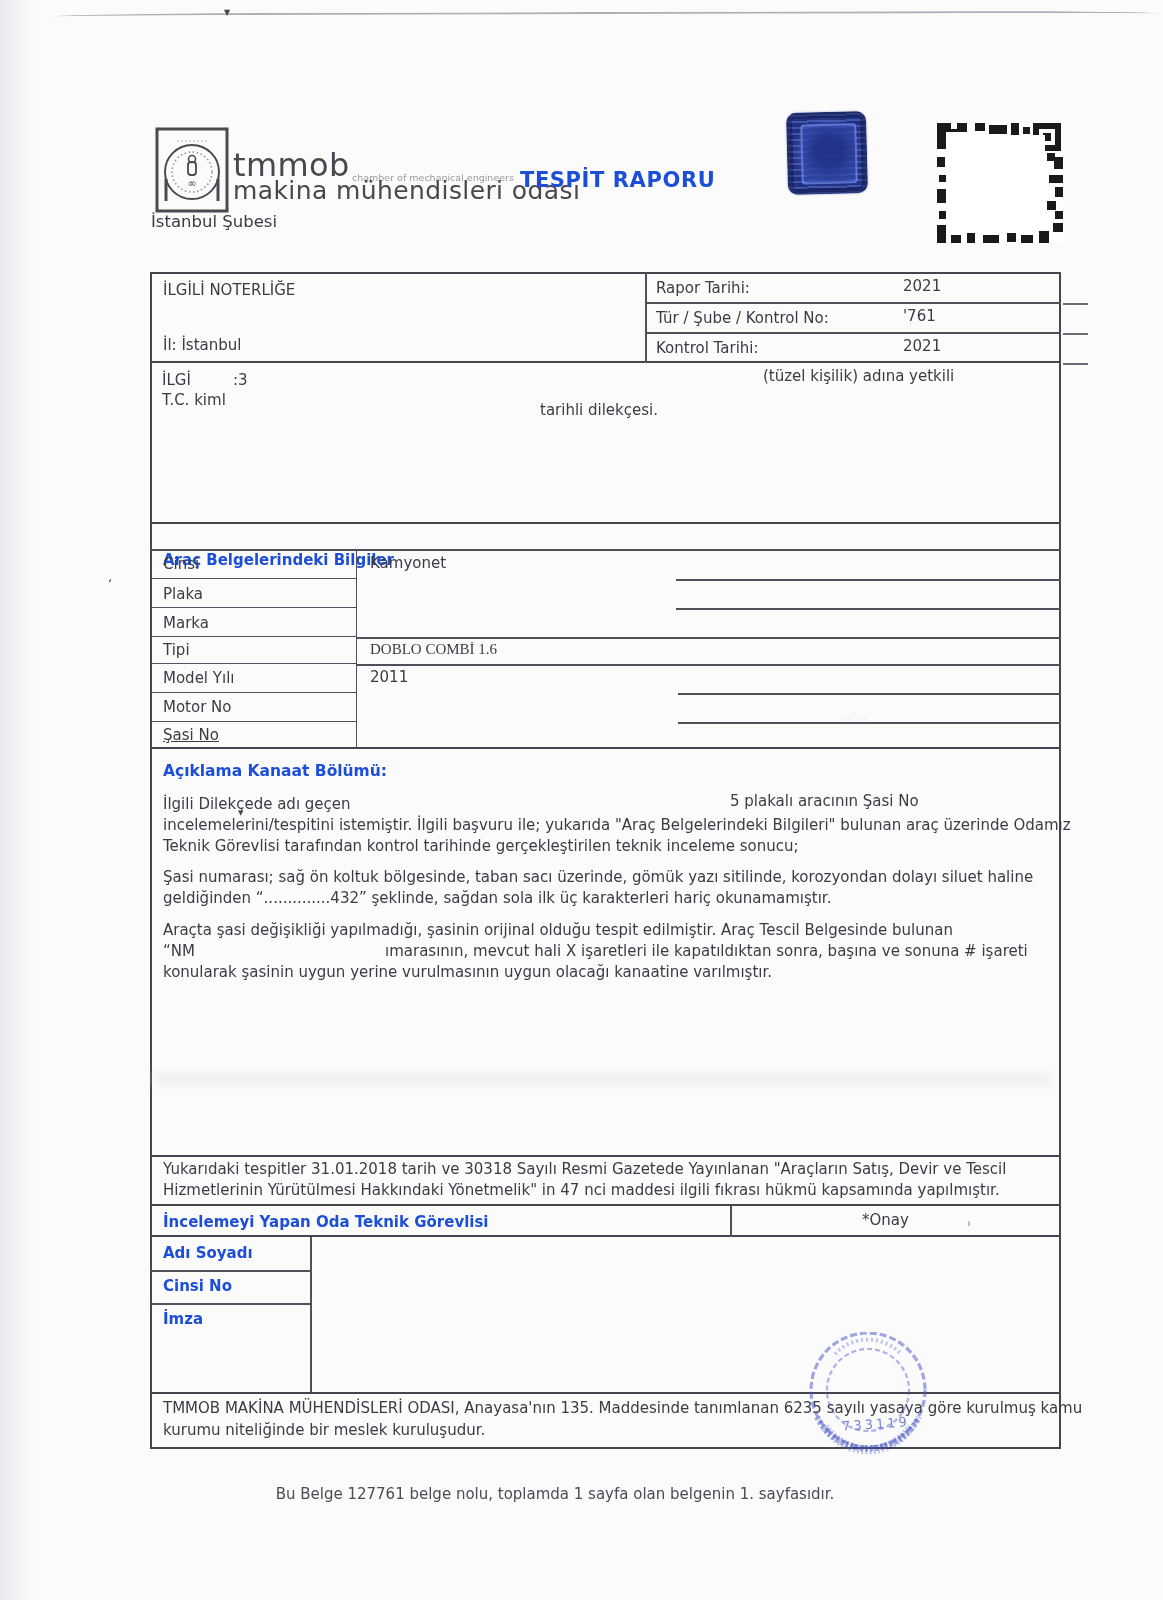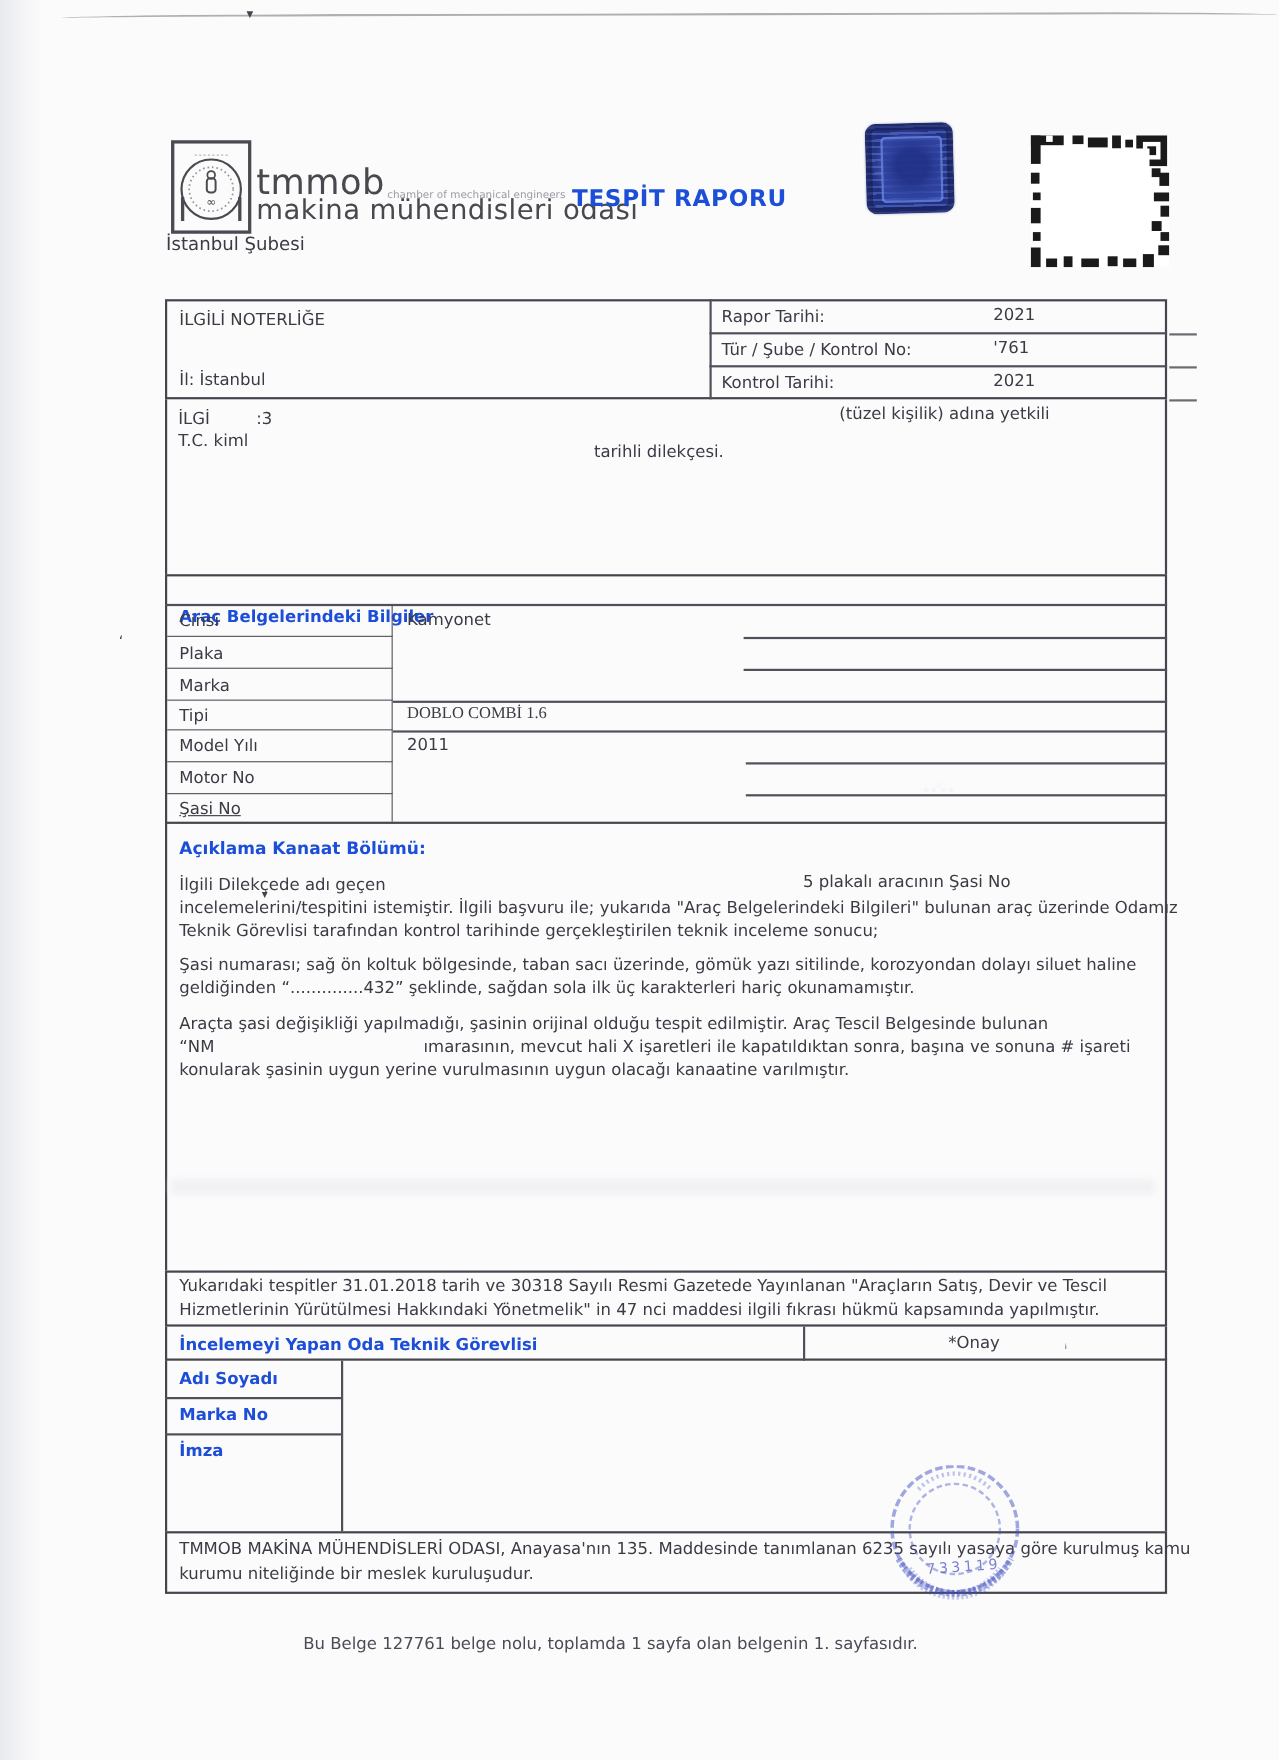--- a/index.html
+++ b/index.html
@@ -195,21 +195,21 @@
 <div class="t bold" style="left:163px;top:1213px;">İncelemeyi Yapan Oda Teknik Görevlisi</div>
 <div class="t" style="left:862px;top:1211px;text-align:center;">*Onay</div>
 <div class="artifact" style="left:968px;top:1216px;font-size:11px;">ᵢ</div>
 
 <div class="box" style="left:150px;top:1237px;width:911px;height:155px;border-left:2px solid #45454d;border-right:2px solid #45454d;"></div>
 <div class="vline" style="left:310px;top:1237px;height:155px;"></div>
 <div class="bline" style="left:150px;top:1270px;width:161px;"></div>
 <div class="bline" style="left:150px;top:1303px;width:161px;"></div>
 
 <div class="t bold" style="left:163px;top:1244px;">Adı Soyadı</div>
-<div class="t bold" style="left:163px;top:1277px;">Marka No</div>
+<div class="t bold" style="left:163px;top:1277px;">Cinsi No</div>
 <div class="t bold" style="left:163px;top:1310px;">İmza</div>
 
 <div class="box" style="left:150px;top:1392px;width:911px;height:57px;border:2px solid #45454d;"></div>
 <div class="t" style="left:163px;top:1399px;">TMMOB MAKİNA MÜHENDİSLERİ ODASI, Anayasa'nın 135. Maddesinde tanımlanan 6235 sayılı yasaya göre kurulmuş kamu</div>
 <div class="t" style="left:163px;top:1421px;">kurumu niteliğinde bir meslek kuruluşudur.</div>
 
 <svg class="stamp" viewBox="0 0 150 125">
   <circle cx="73" cy="58" r="57" fill="none" stroke="#4654c5" stroke-width="3.2" stroke-dasharray="7 3" opacity=".6"></circle>
   <circle cx="73" cy="58" r="41" fill="none" stroke="#4654c5" stroke-width="2.2" stroke-dasharray="5 3" opacity=".5"></circle>
   <path d="M22,85 A57,57 0 0 0 124,85" fill="none" stroke="#3d4cc0" stroke-width="6" stroke-dasharray="3 2" opacity=".55"></path>

